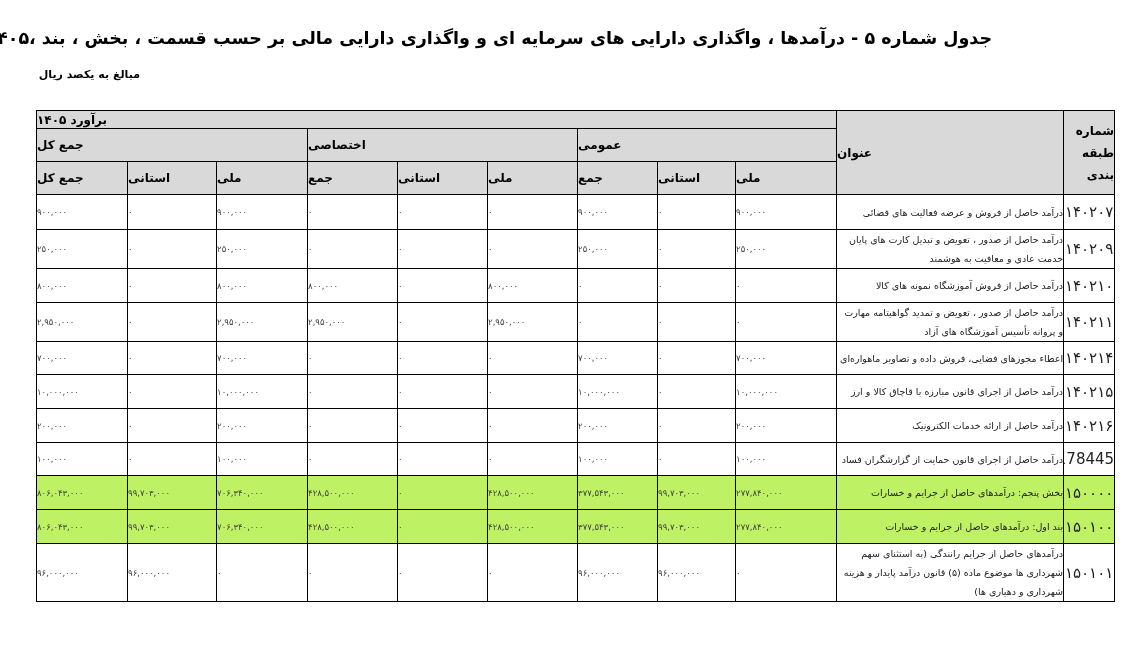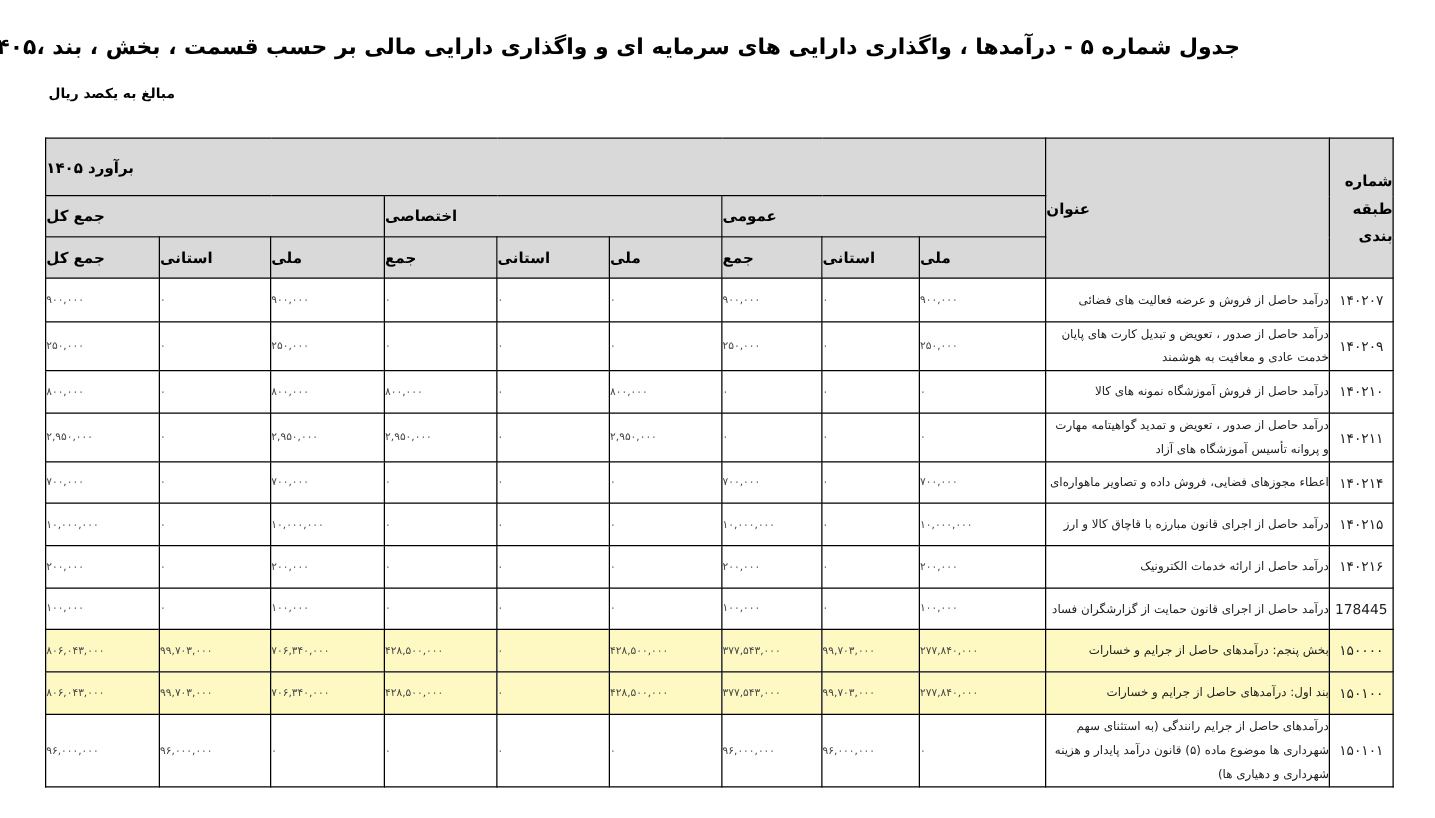--- a/index.html
+++ b/index.html
@@ -72,35 +72,35 @@
     }
     td.num {
       text-align: left;
       padding-left: 4px;
       vertical-align: middle;
       color: #444;
       letter-spacing: 0.5px;
     }
     td.code {
       text-align: center;
-      font-size: 11px;
+      font-size: 15px;
       color: #222;
     }
     td.title-cell {
       text-align: right;
       padding-right: 4px;
       font-size: 9.5px;
       line-height: 19px;
       color: #222;
       margin-left: 21px;
     }
     tr.grey td {
-      background: #fef9c3;
-    }
-    .h1 { height: 46px; }
+      background: #bef264;
+    }
+    .h1 { height: 18px; }
     .h2 { height: 33px; }
     .h3 { height: 33px; }
   </style>
 </head>
 <body>
 
 <div class="title">جدول شماره ۵ - درآمدها ، واگذاری دارایی های سرمایه ای و واگذاری دارایی مالی بر حسب قسمت ، بخش ، بند ،۱۴۰۵</div>
 <div class="unit">مبالغ به یکصد ریال</div>
 
 <table class="main">

